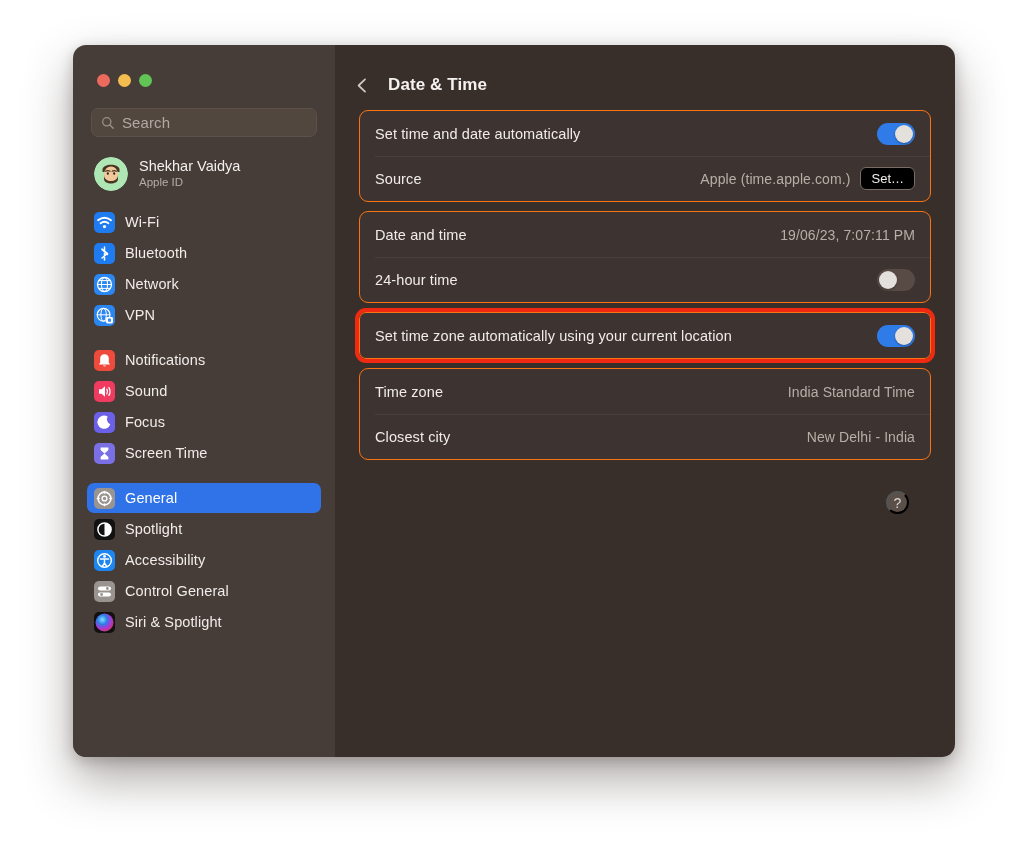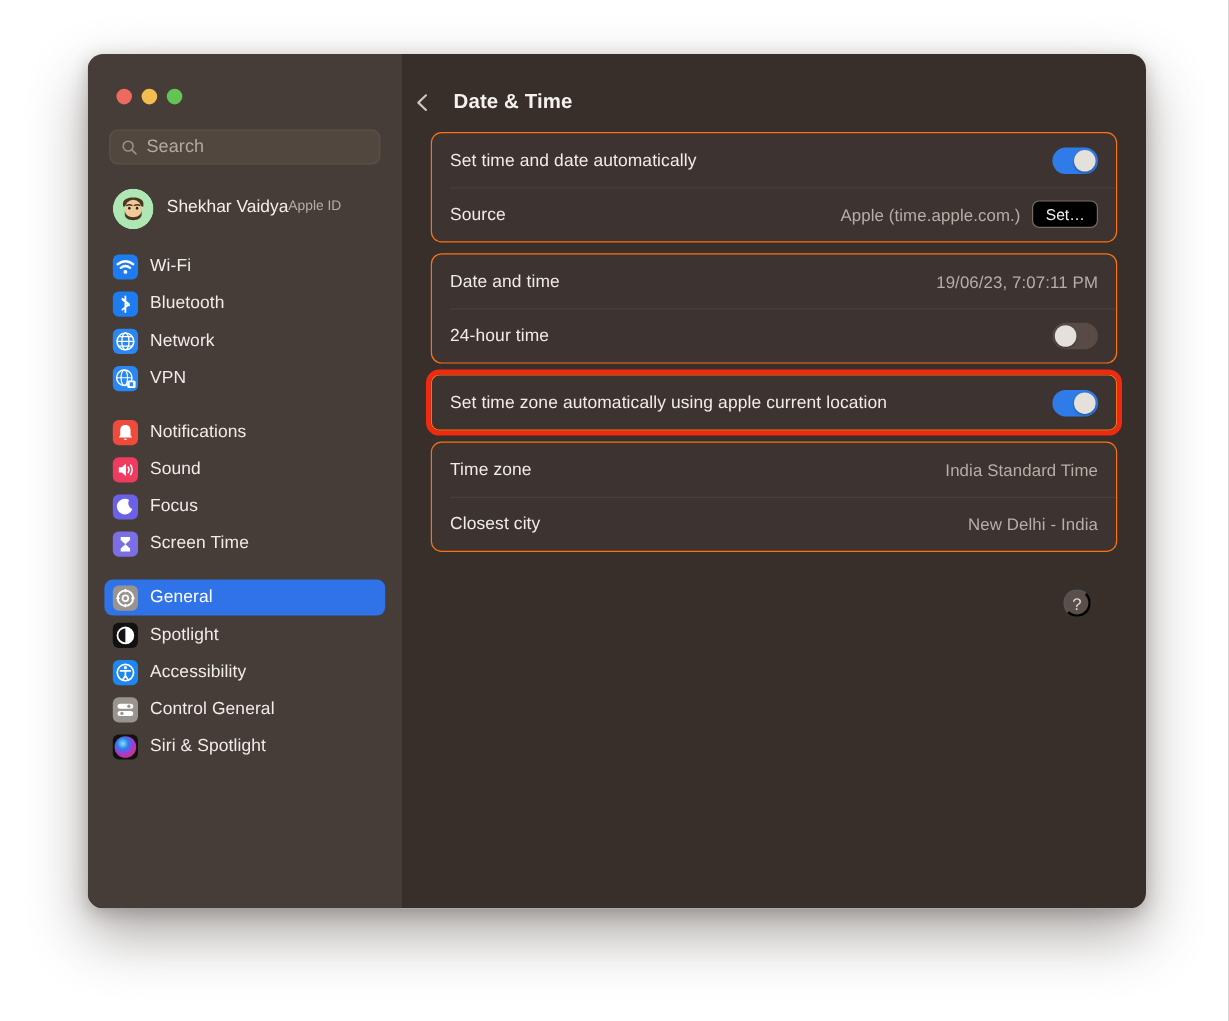--- a/index.html
+++ b/index.html
@@ -77,21 +77,21 @@
     padding: 0 7px;
     border-radius: 7px;
   }
   .avatar {
     width: 34px; height: 34px;
     border-radius: 50%;
     flex: 0 0 34px;
     overflow: hidden;
     position: relative;
   }
-  .account-text { display: flex; flex-direction: row; line-height: 1.2; }
+  .account-text { display: flex; flex-direction: column; line-height: 1.2; }
   .account-name { font-size: 14.5px; color: #f2efed; }
   .account-sub  { font-size: 11.5px; color: #b7aca6; margin-top: 1px; }
 
   .family-row {
     display: flex;
     align-items: center;
     gap: 11px;
     height: 38px;
     padding: 0 7px;
     border-radius: 7px;
@@ -152,21 +152,21 @@
     flex: 1;
     background: #382f2b;
     position: relative;
     overflow: hidden;
   }
 
   .main-header {
     display: flex;
     align-items: center;
     gap: 16px;
-    padding: 24px 0 0 8px;
+    padding: 24px 0 0 18px;
     height: 56px;
   }
   .back-chevron {
     width: 19px; height: 19px;
     display: flex; align-items: center; justify-content: center;
     color: #cfc6c0;
   }
   .page-title {
     font-size: 17px;
     font-weight: bold;
@@ -523,21 +523,21 @@
           <span class="row-right">
             <span class="toggle off">
               <span class="knob"></span>
             </span>
           </span>
         </div>
       </div>
 
       <div class="card highlighted">
         <div class="row">
-          <span class="row-label">Set time zone automatically using apple current location</span>
+          <span class="row-label">Set time zone automatically using your current location</span>
           <span class="row-right">
             <span class="toggle on">
               <span class="knob"></span>
             </span>
           </span>
         </div>
       </div>
 
       <div class="card">
         <div class="row">

